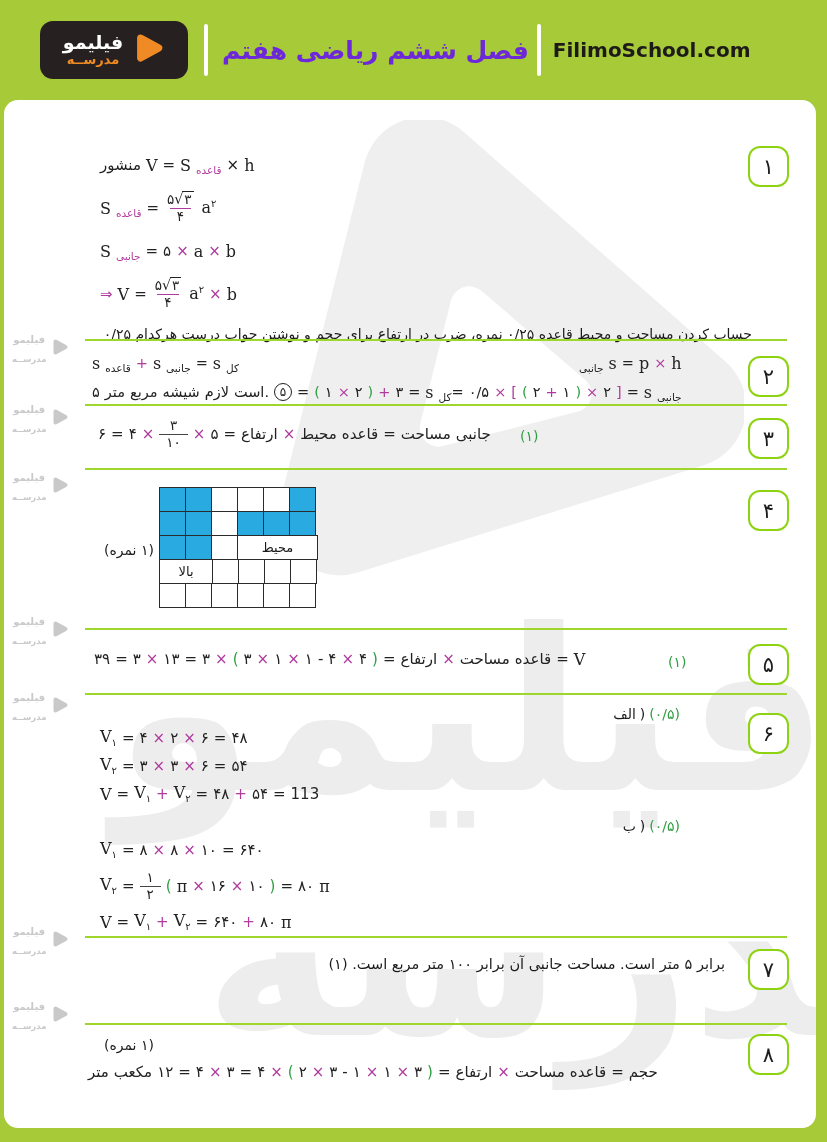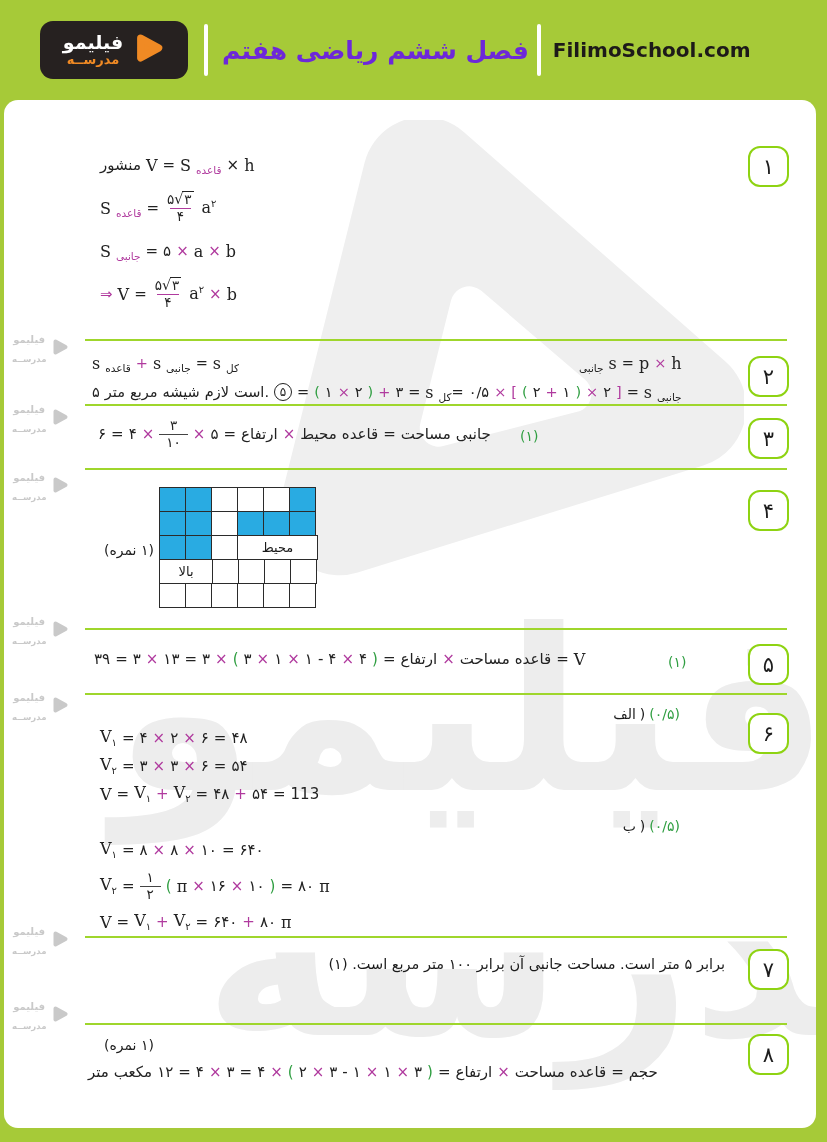--- a/index.html
+++ b/index.html
@@ -235,20 +235,21 @@
                 <span class="rootsign">√</span>
                 <span class="rad"><span class="tok ">۳</span></span>
               </span>
             </span>
             <span class="fden"><span class="tok ">۴</span></span>
           </span>
           <span class="tok L">a<sup>۲</sup></span>
           <span class="tok m">×</span>
           <span class="tok L">b</span>
         </div>
+      <div class="rtl note">حساب کردن مساحت و محیط قاعده ۰/۲۵ نمره، ضرب در ارتفاع برای حجم و نوشتن جواب درست هرکدام ۰/۲۵</div>
     </div>
     <div class="sep"></div>
   </div>
 
   <div class="sec s2">
     <div class="badge">۲</div>
     <div class="cols">
       <div class="lcol">
         <div class="fl">
             <span class="tok L">s</span>

